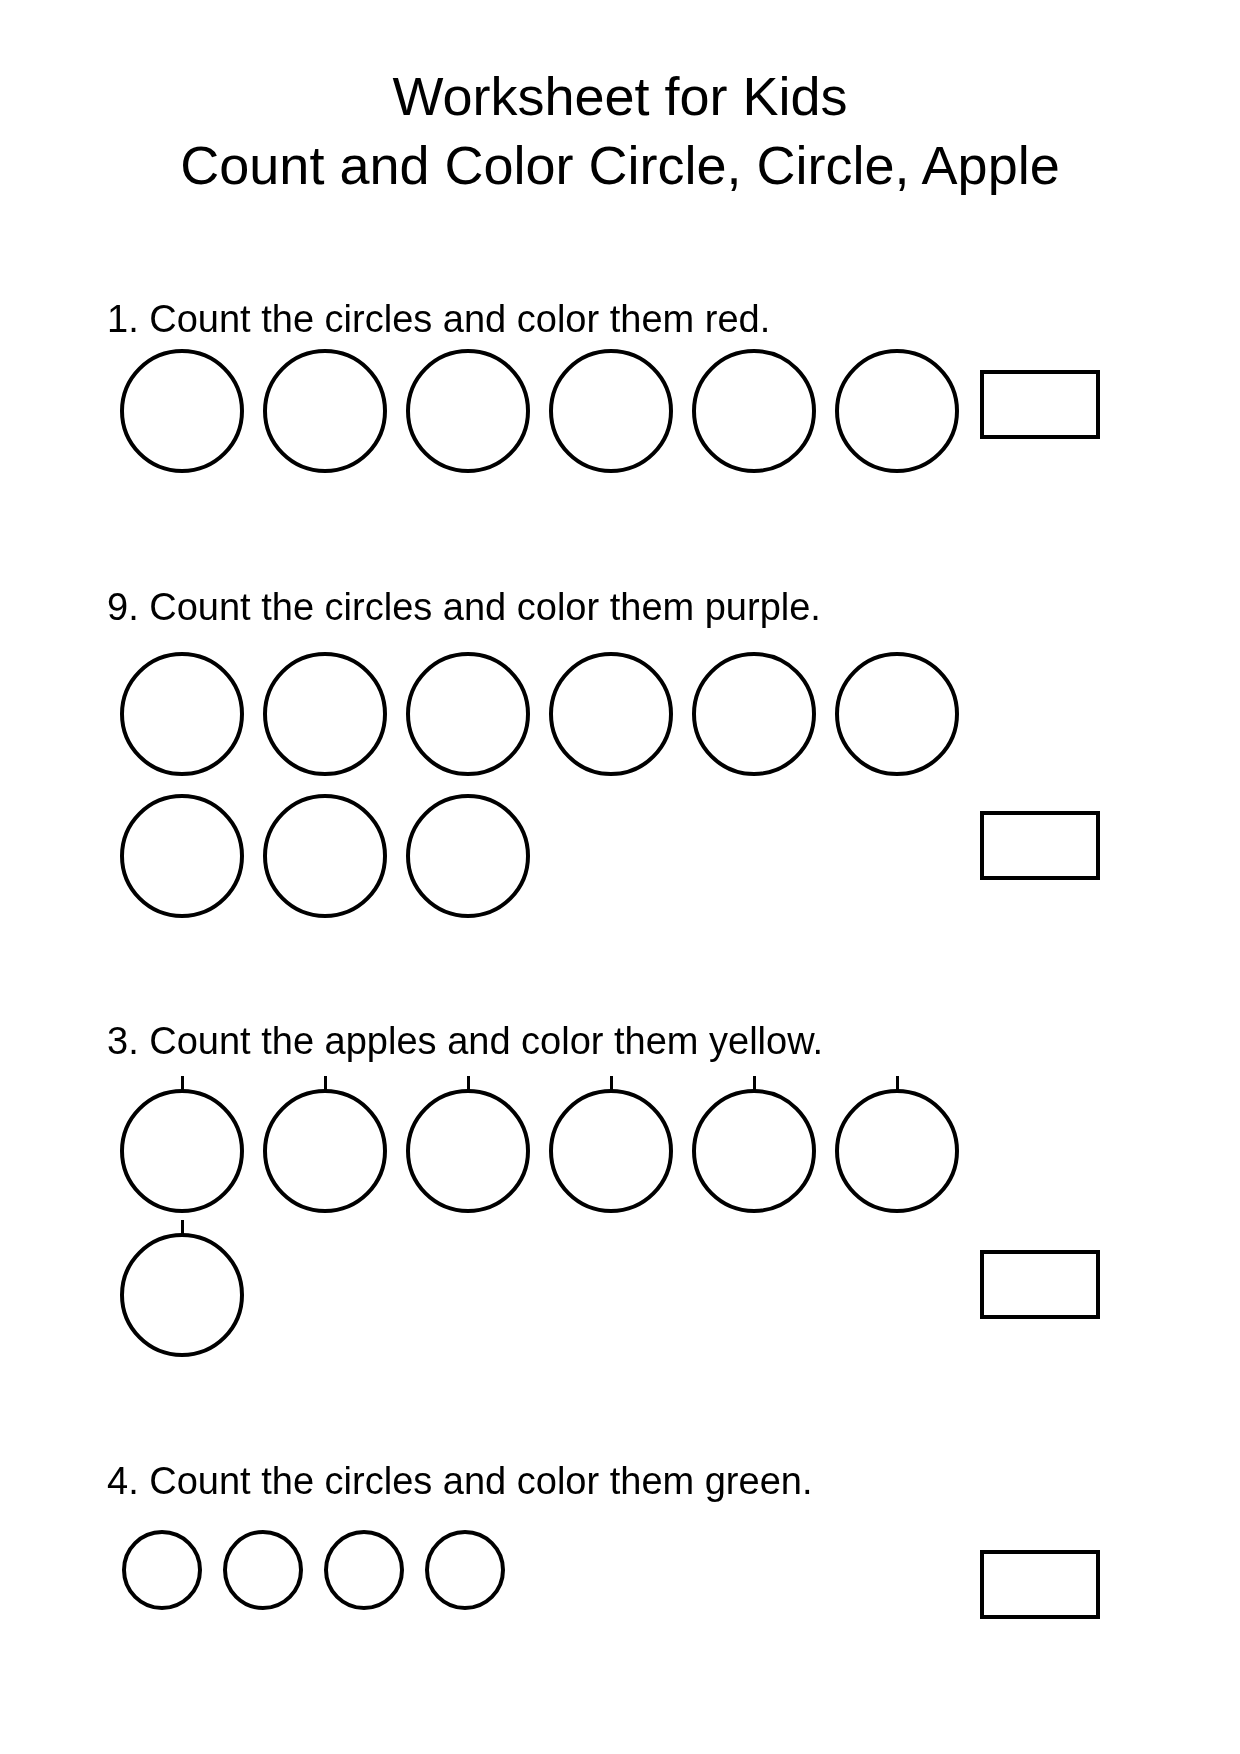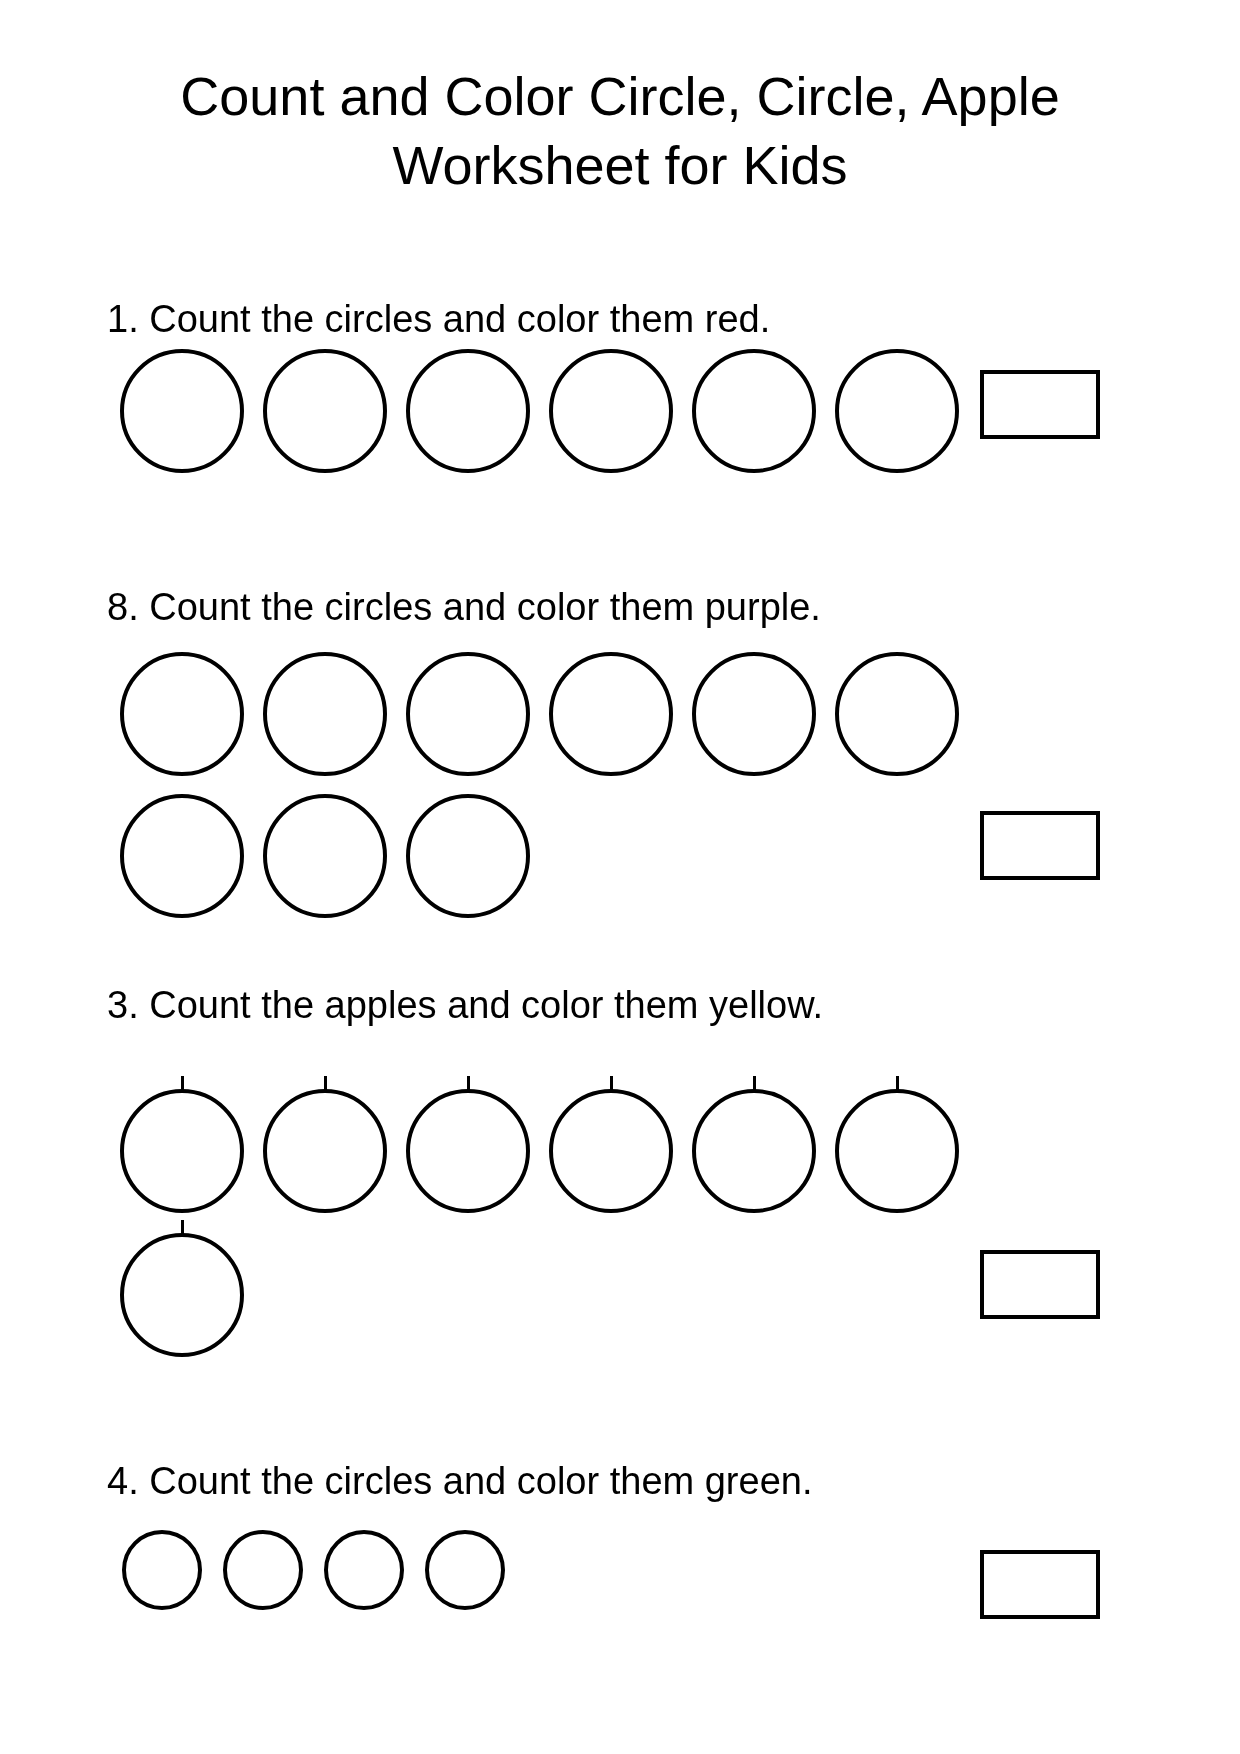--- a/index.html
+++ b/index.html
@@ -25,21 +25,21 @@
   .heading {
     position: absolute;
     left: 107px;
     font-size: 38px;
     line-height: 1;
     white-space: nowrap;
     color: #000000;
   }
   .hd1 { top: 280px; margin-top: 20px; }
   .hd2 { top: 588px; }
-  .hd3 { top: 986px; text-align: right; }
+  .hd3 { top: 1022px; text-align: right; }
   .hd4 { top: 1462px; }
 
   .row {
     position: absolute;
     display: flex;
     align-items: flex-end;
   }
   .r1  { top: 349px;  left: 120px; gap: 19px; }
   .r2a { top: 652px;  left: 120px; gap: 19px; }
   .r2b { top: 794px;  left: 120px; gap: 19px; }
@@ -94,36 +94,36 @@
   .b2 { top: 811px; }
   .b3 { top: 1250px; }
   .b4 { top: 1550px; }
 </style>
 </head>
 <body>
 
 <div class="page">
 
   <div class="title">
+    <div>Worksheet for Kids</div>
     <div>Count and Color Circle, Circle, Apple</div>
-    <div>Worksheet for Kids</div>
   </div>
 
   <div class="heading hd1">1. Count the circles and color them red.</div>
   <div class="row r1">
       <span class="shape circle"></span>
       <span class="shape circle"></span>
       <span class="shape circle"></span>
       <span class="shape circle"></span>
       <span class="shape circle"></span>
       <span class="shape circle"></span>
     </div>
   <div class="answer-box b1"></div>
 
-  <div class="heading hd2">8. Count the circles and color them purple.</div>
+  <div class="heading hd2">9. Count the circles and color them purple.</div>
   <div class="row r2a">
       <span class="shape circle"></span>
       <span class="shape circle"></span>
       <span class="shape circle"></span>
       <span class="shape circle"></span>
       <span class="shape circle"></span>
       <span class="shape circle"></span>
     </div>
   <div class="row r2b">
       <span class="shape circle"></span>

